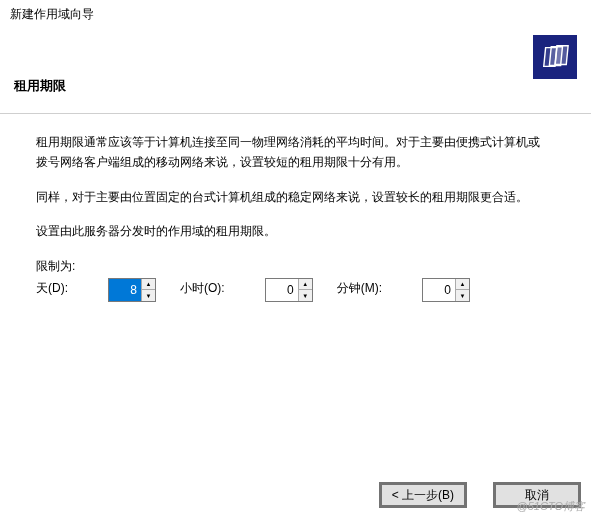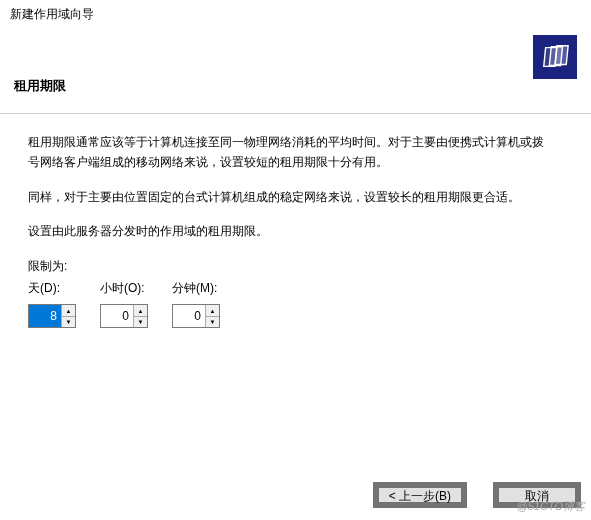--- a/index.html
+++ b/index.html
@@ -43,28 +43,28 @@
       align-items: center;
       justify-content: center;
     }
     .header-icon svg { width: 30px; height: 30px; }
     .divider {
       border: none;
       border-top: 1px solid #cfcfcf;
       margin: 0;
     }
     .content {
-      padding: 18px 40px 10px 28px;
+      padding: 18px 40px 10px 36px;
       font-size: 12px;
       line-height: 1.7;
     }
     .para { margin-bottom: 14px; }
     .limit-label { margin-top: 6px; margin-bottom: 2px; }
     .spin-row { display: flex; gap: 24px; }
-    .spin-col { display: flex; flex-direction: column; }
+    .spin-col { display: flex; flex-direction: row; gap: 40px; }
     .spin-label { margin-bottom: 6px; }
     .spinbox {
       display: inline-flex;
       border: 1px solid #7a7a7a;
       height: 24px;
       width: 48px;
       background: #fff;
     }
     .spinbox.selected input { background: #0078d7; color: #fff; }
     .spinbox input {
@@ -101,21 +101,21 @@
       padding: 12px 10px;
       display: flex;
       justify-content: flex-end;
       gap: 6px;
       align-items: center;
     }
     .btn {
       min-width: 88px;
       height: 26px;
       background: #e1e1e1;
-      border: 6px solid #737373;
+      border: 3px solid #737373;
       font-size: 12px;
       font-family: inherit;
       cursor: pointer;
       padding: 0 10px;
     }
     .btn.primary { border: 2px solid #0078d7; background: #e1e1e1; }
     .footer-gap { width: 14px; }
     .watermark {
       position: absolute;
       bottom: 6px;

